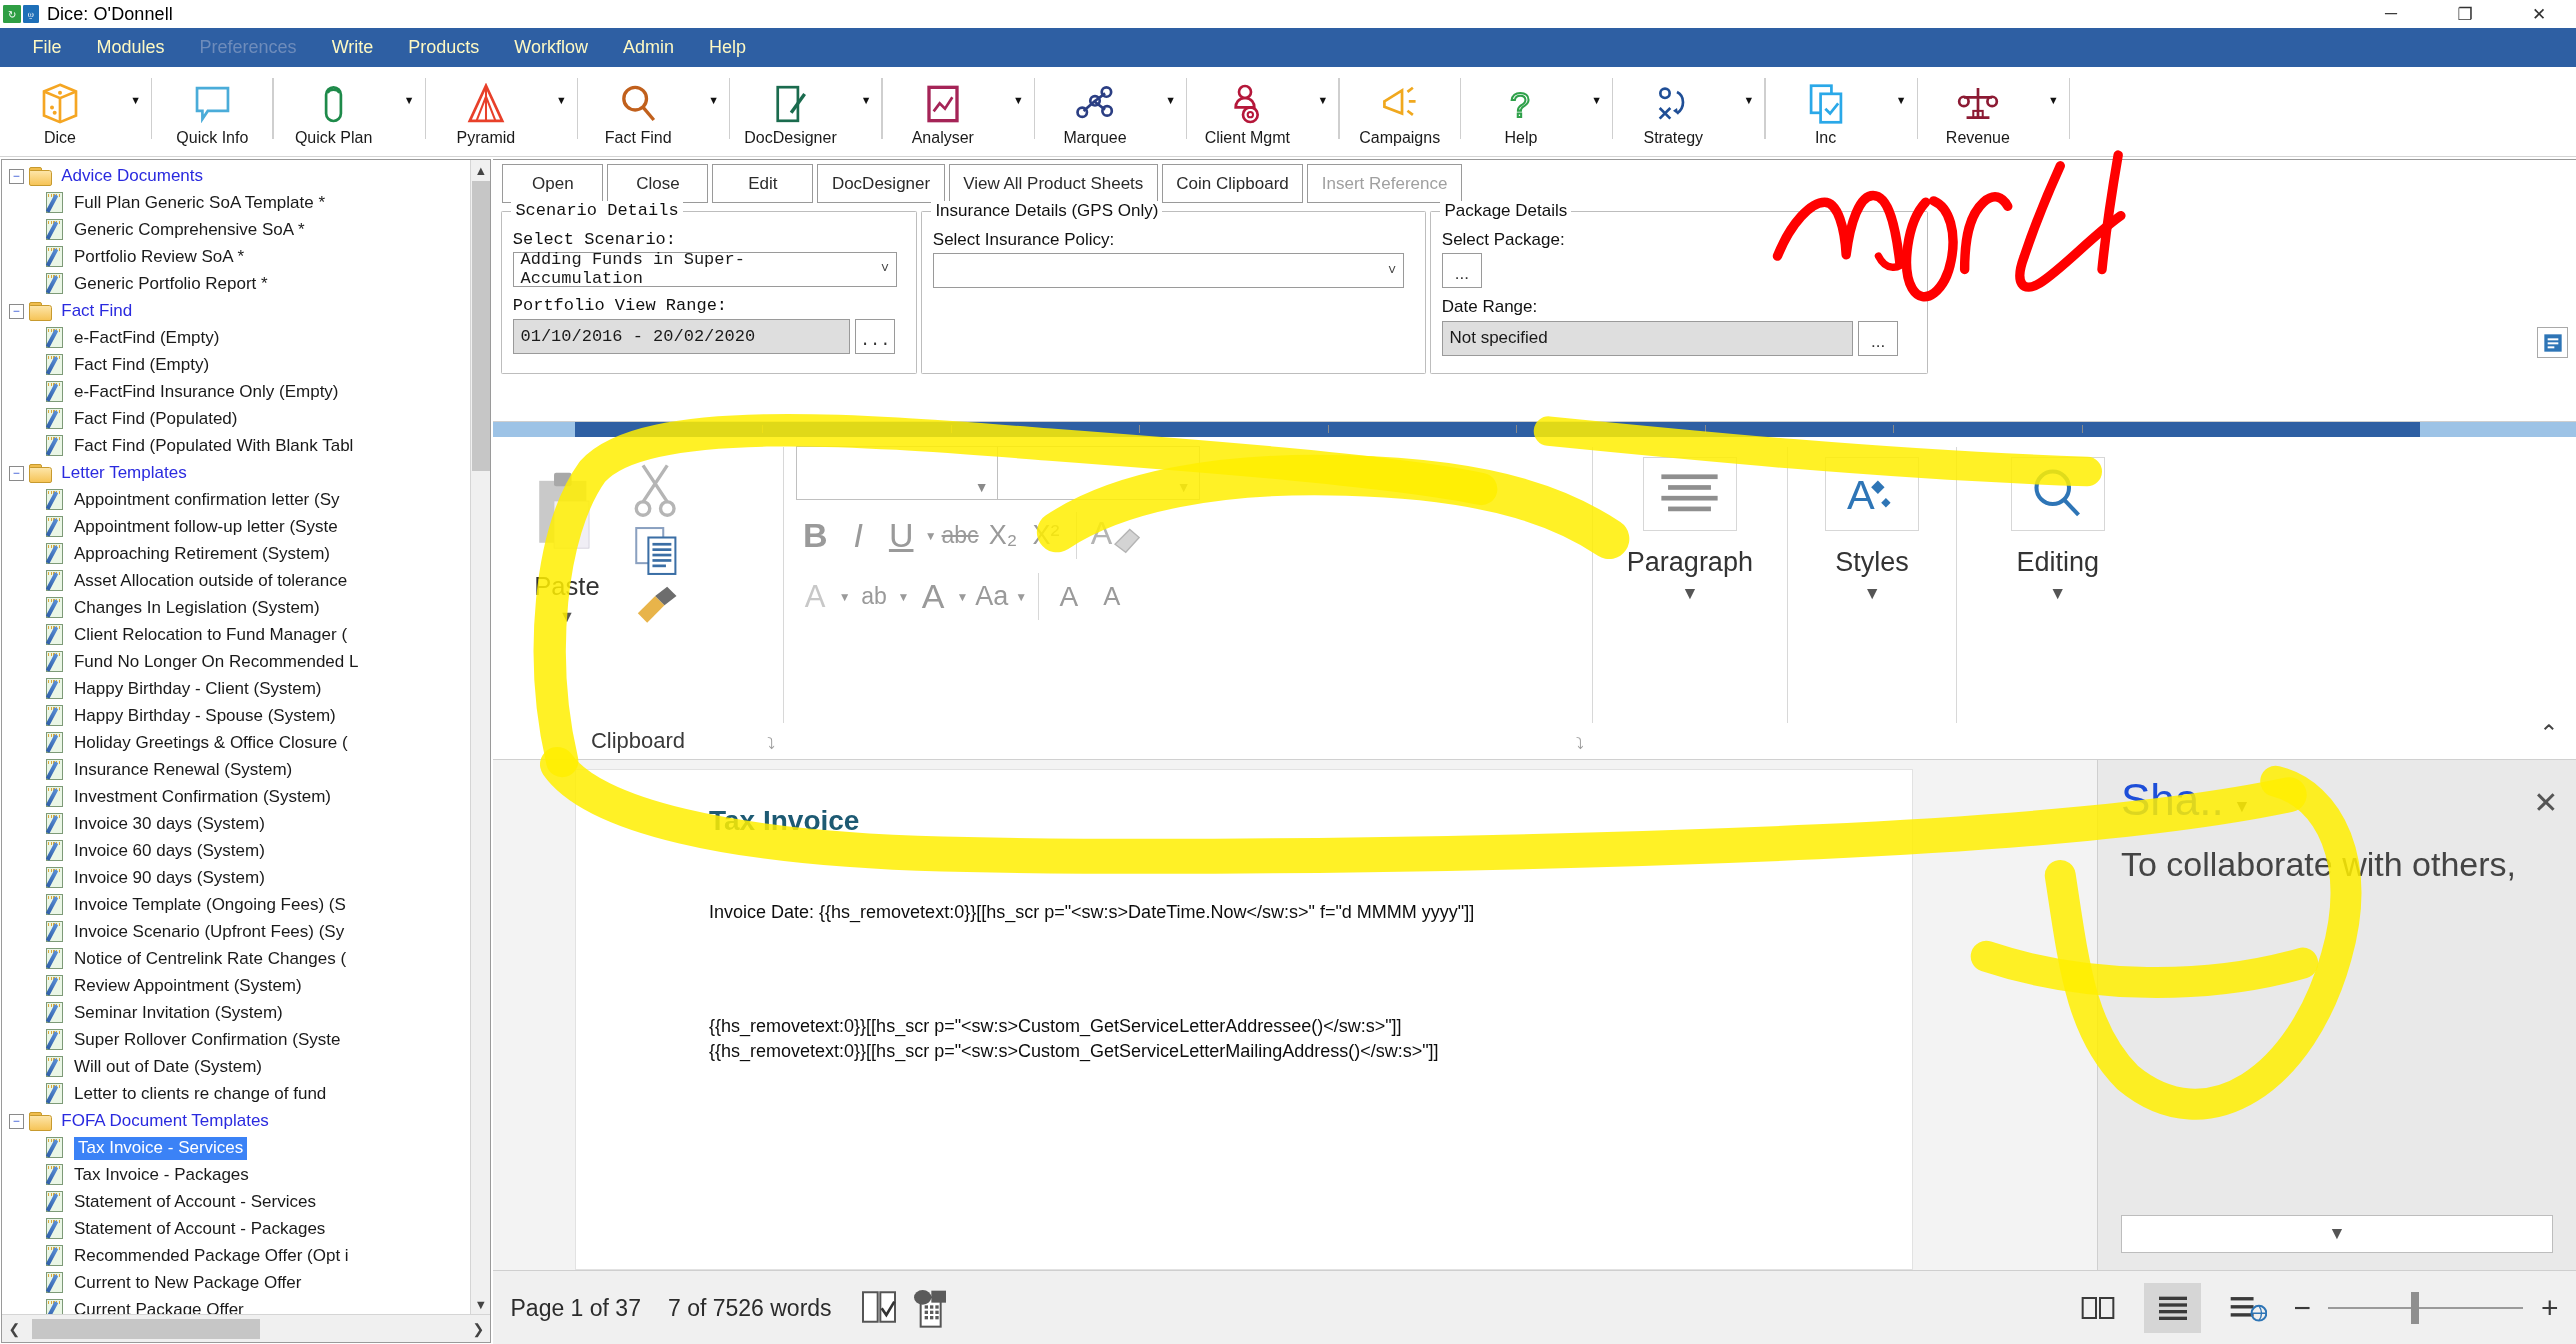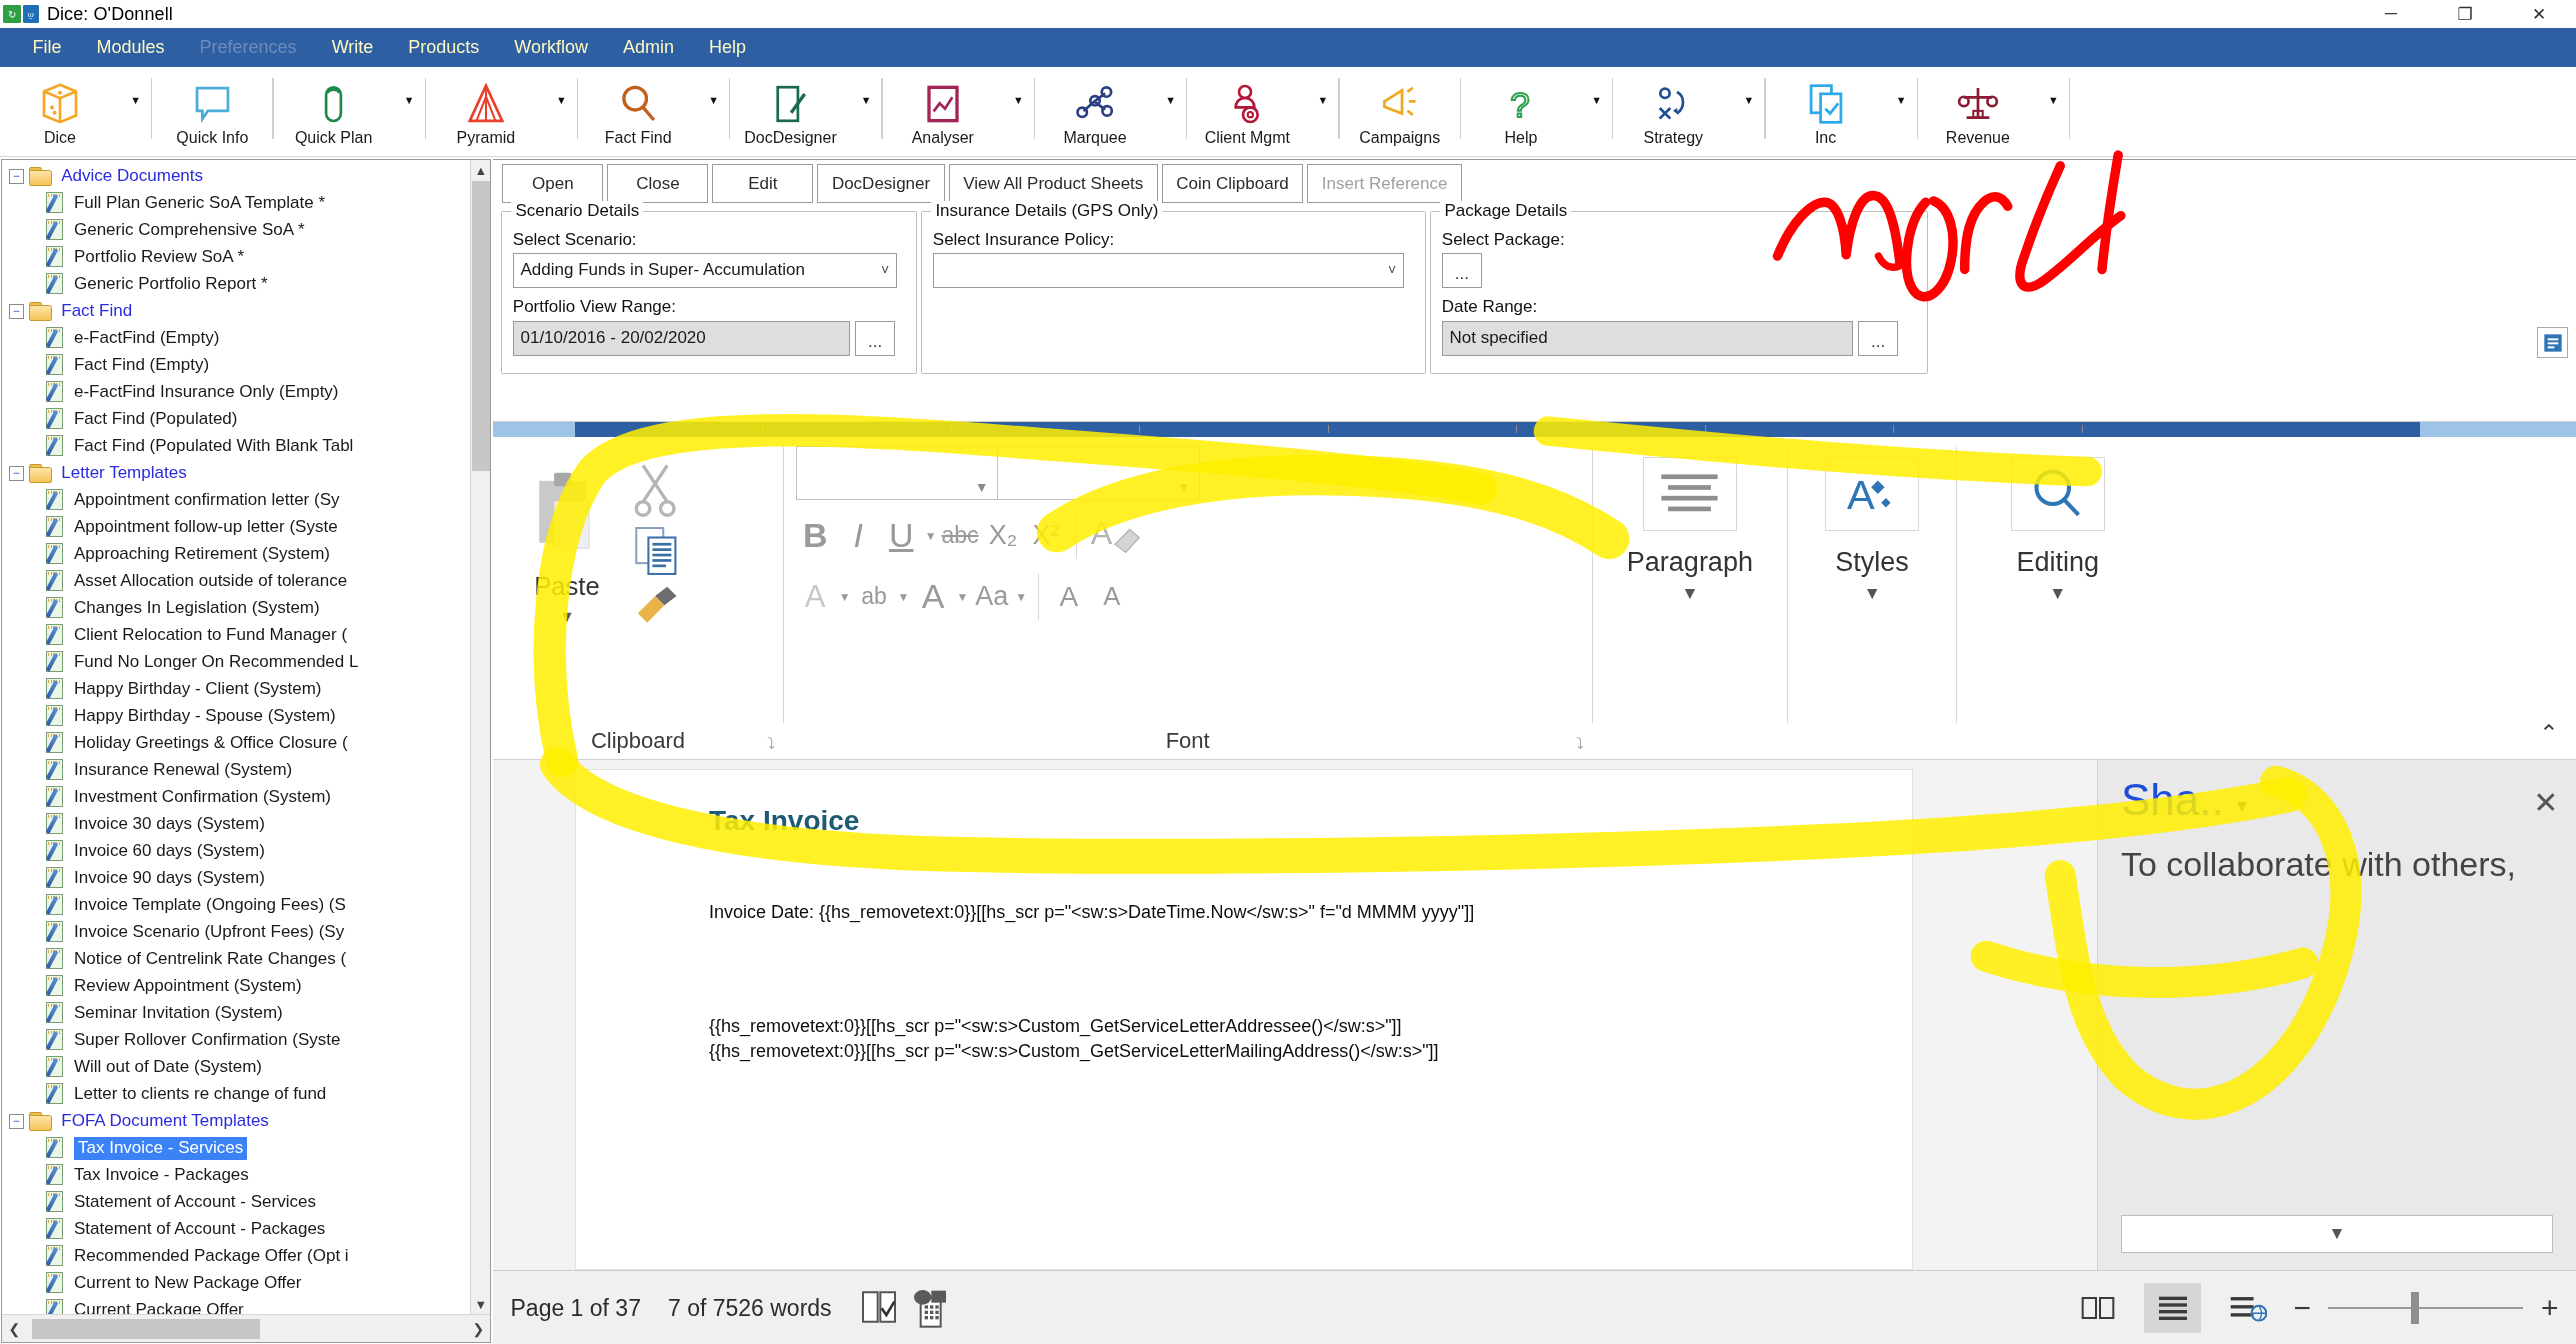--- a/index.html
+++ b/index.html
@@ -904,21 +904,21 @@
       <div class="btn">Close</div>
       <div class="btn">Edit</div>
       <div class="btn">DocDesigner</div>
       <div class="btn">View All Product Sheets</div>
       <div class="btn">Coin Clipboard</div>
       <div class="btn disabled">Insert Reference</div>
     </div>
 
     <div class="groups">
 
-      <div class="gbox" style="width:416px;">
+      <div class="gbox" style="width:416px;font-family:Liberation Mono, monospace;">
         <div class="legend">Scenario Details</div>
         <div class="flabel">Select Scenario:</div>
         <div class="fieldrow">
           <div class="combo" style="width:384px">
             <span>Adding Funds in Super- Accumulation</span>
             <span class="caret">˅</span>
           </div>
         </div>
         <div class="flabel">Portfolio View Range:</div>
         <div class="fieldrow">
@@ -1068,21 +1068,20 @@
             <div class="fmt-caret">▼</div>
             <div class="fmt-ico">A</div>
             <div class="fmt-caret">▼</div>
             <div class="fmt-ico" style="font-size:27px">Aa</div>
             <div class="fmt-caret">▼</div>
             <div class="vdiv"></div>
             <div class="fmt-ico" style="font-size:28px">A</div>
             <div class="fmt-ico" style="font-size:25.6px">A</div>
           </div>
         </div>
-        <div class="wg-name">Font</div>
         <div class="dlg-launch">⤵</div>
       </div>
       <div class="wg-sep"></div>
 
       <div class="wg pgroup" style="width:195px">
         <div class="big-box">
           <svg width="67" height="51" viewBox="0 0 100 76">
               <g fill="#8f8f8f">
                 <rect x="8" y="8" width="84" height="7"></rect>
                 <rect x="18" y="24" width="64" height="7"></rect>

